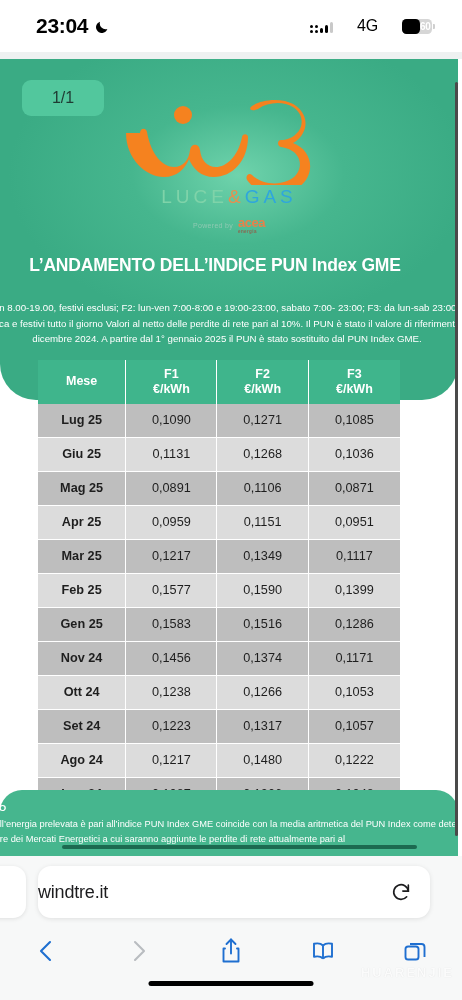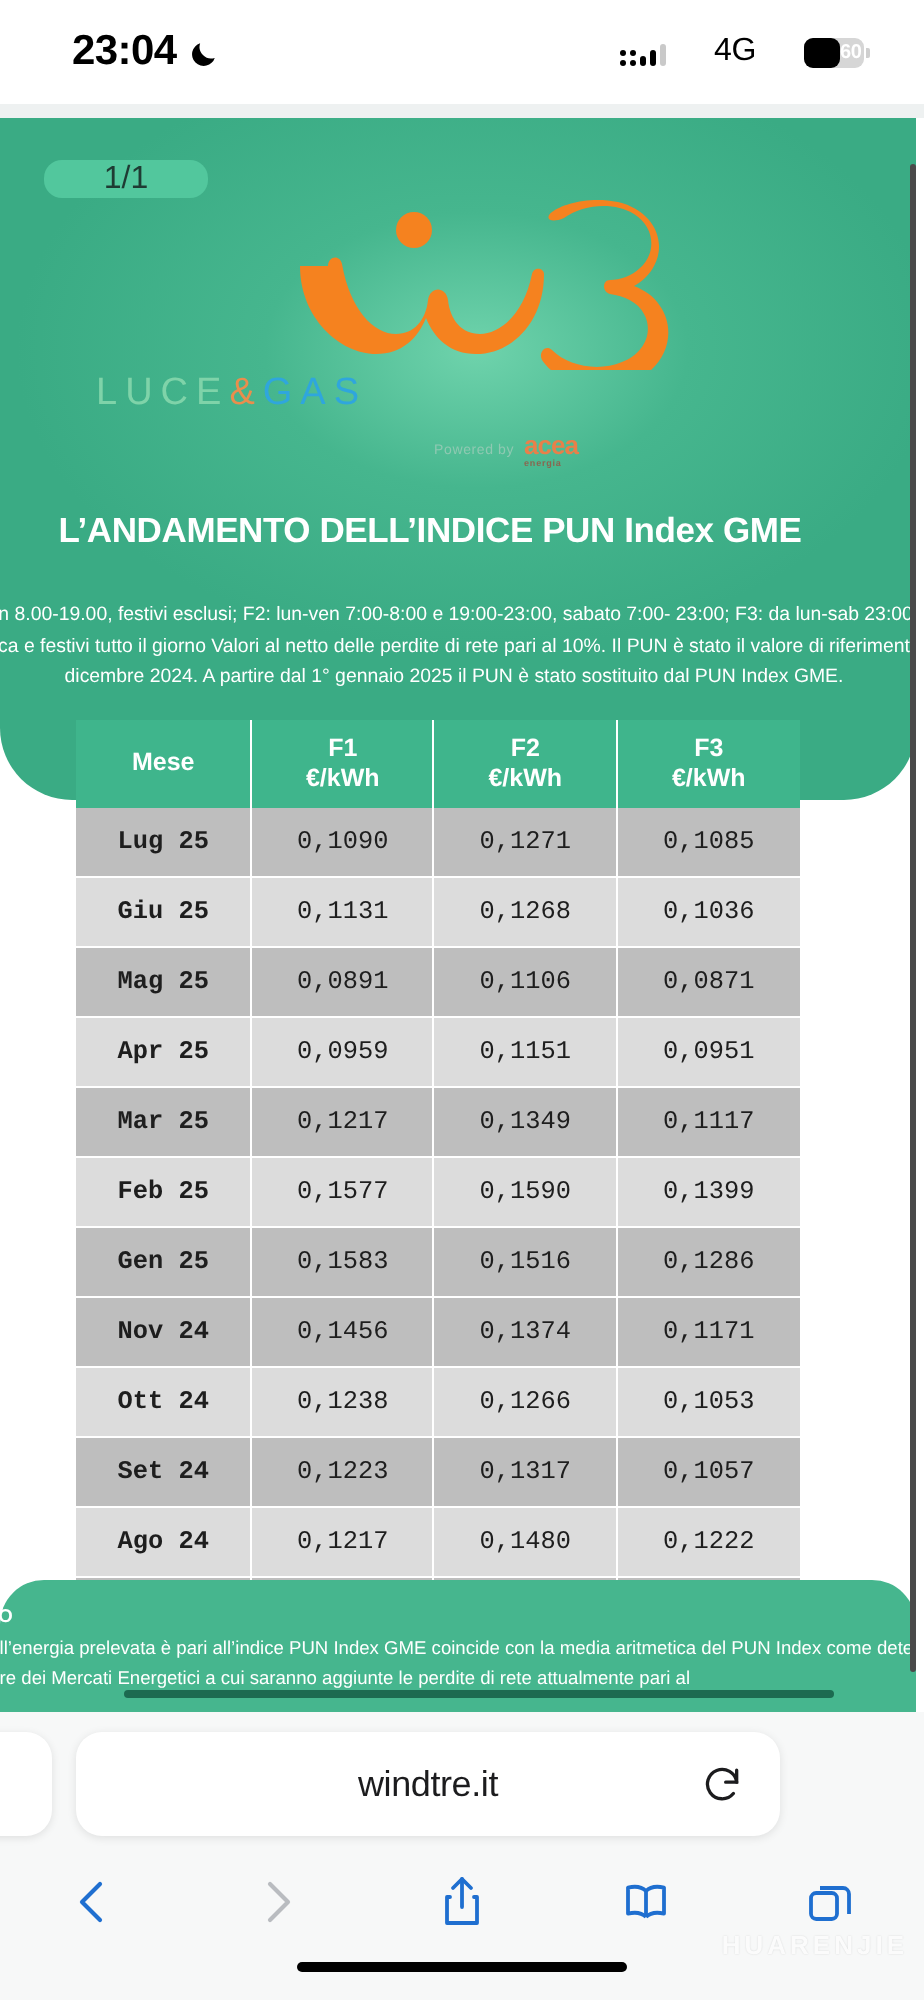--- a/index.html
+++ b/index.html
@@ -41,26 +41,26 @@
   .pagegap { position:absolute; top:0; left:0; width:462px; height:7px; background:#eef1f1; }
 
   
   .hero {
     position:absolute; top:7px; left:0; width:458px; height:341px;
     background: radial-gradient(ellipse 230px 150px at 52% 34%, #6fd3ac 0%, #46b68e 46%, #3aab84 100%);
     border-bottom-right-radius: 36px;
     border-bottom-left-radius: 36px;
   }
   .badge {
-    position:absolute; top:21px; left:22px; width:82px; height:19px;
+    position:absolute; top:21px; left:22px; width:82px; height:36px;
     background:#52c79d; border-radius:9px;
     display:flex; align-items:center; justify-content:center;
     color:#1f3b33; font-size:16px; font-weight:500;
   }
-  .logo-wrap { position:absolute; top:40px; left:0; width:458px; text-align:left;padding-left:48px; }
+  .logo-wrap { position:absolute; top:40px; left:0; width:458px; text-align:center; }
   .logo-w3 { display:block; margin:0 auto; }
   .lg-txt { margin-top:1px; font-size:19px; letter-spacing:4px; font-weight:400; }
   .lg-txt .luce { color:#7fd3a9; }
   .lg-txt .amp  { color:#e98e4d; }
   .lg-txt .gas  { color:#2fa6dd; }
   .powered { margin-top:8px; display:flex; align-items:center; justify-content:center; gap:5px; }
   .powered .pb { font-size:7px; color:#8fc9b2; letter-spacing:.3px; }
   .acea { display:flex; flex-direction:column; align-items:flex-start; }
   .acea .top { font-size:13px; font-weight:700; color:#e8804a; line-height:1; letter-spacing:-0.5px; }
   .acea .bot { font-size:4.5px; font-weight:700; color:#8a6650; letter-spacing:.4px; }
@@ -78,21 +78,21 @@
   .table-wrap { position:absolute; top:308px; left:38px; width:362px; }
   table { border-collapse:separate; border-spacing:0; width:362px; table-layout:fixed; }
   thead th {
     background:#3fb58c; color:#ffffff; font-size:12.5px; font-weight:700;
     padding:7px 0 8px; text-align:center; line-height:14.5px;
     border-right:1.5px solid #ffffff;
   }
   thead th:last-child { border-right:none; }
   tbody td {
     font-size:12.7px; color:#1e1e1e; text-align:center; padding:9px 0 10px;
-    border-right:1.5px solid #ffffff; border-bottom:1.5px solid #ffffff;font-family:Liberation Mono, monospace;
+    border-right:1.5px solid #ffffff; border-bottom:1.5px solid #ffffff;
   }
   tbody td:last-child { border-right:none; }
   tbody tr.odd  td { background:#bebebe; }
   tbody tr.even td { background:#dcdcdc; }
   tbody td.mese { font-weight:600; }
   col.c-mese { width:88px; } col.c-f { width:91px; }
 
   
   .footblock {
     position:absolute; top:738px; left:0; width:458px; height:66px;
@@ -105,23 +105,23 @@
   .hscroll { position:absolute; top:55px; left:62px; width:355px; height:4px;
              background:#1c6a50; border-radius:2px; }
 
   .vscroll { position:absolute; top:30px; right:4px; width:3px; height:754px;
              background:#4a4a4a; border-radius:2px; }
 
   
   .safari { position:absolute; top:856px; left:0; width:462px; height:144px; background:#f7f8f8; }
   .tabpeek { position:absolute; top:10px; left:-60px; width:86px; height:52px;
              background:#ffffff; border-radius:13px; box-shadow:0 1px 4px rgba(0,0,0,.10); }
-  .urlbar { position:absolute; top:10px; left:38px; width:352px; height:52px;
+  .urlbar { position:absolute; top:10px; left:38px; width:392px; height:52px;
             background:#ffffff; border-radius:13px; box-shadow:0 1px 5px rgba(0,0,0,.10);
-            display:flex; align-items:center; justify-content:center; }
+            display:flex; align-items:center; }
   .urltext { font-size:18px; color:#1c1c1e; letter-spacing:-0.2px; }
   .reload { position:absolute; right:18px; top:50%; transform:translateY(-50%); width:22px; height:22px; }
   .toolbar { position:absolute; top:70px; left:0; width:462px; height:50px;
              display:flex; align-items:center; }
   .tb-item { flex:1; display:flex; align-items:center; justify-content:center; }
   .homebar { position:absolute; bottom:14px; left:50%; transform:translateX(-50%);
              width:165px; height:5px; background:#000; border-radius:3px; }
 
   .watermark { position:absolute; right:6px; bottom:18px; width:150px; height:72px;
                opacity:.55; pointer-events:none; }

